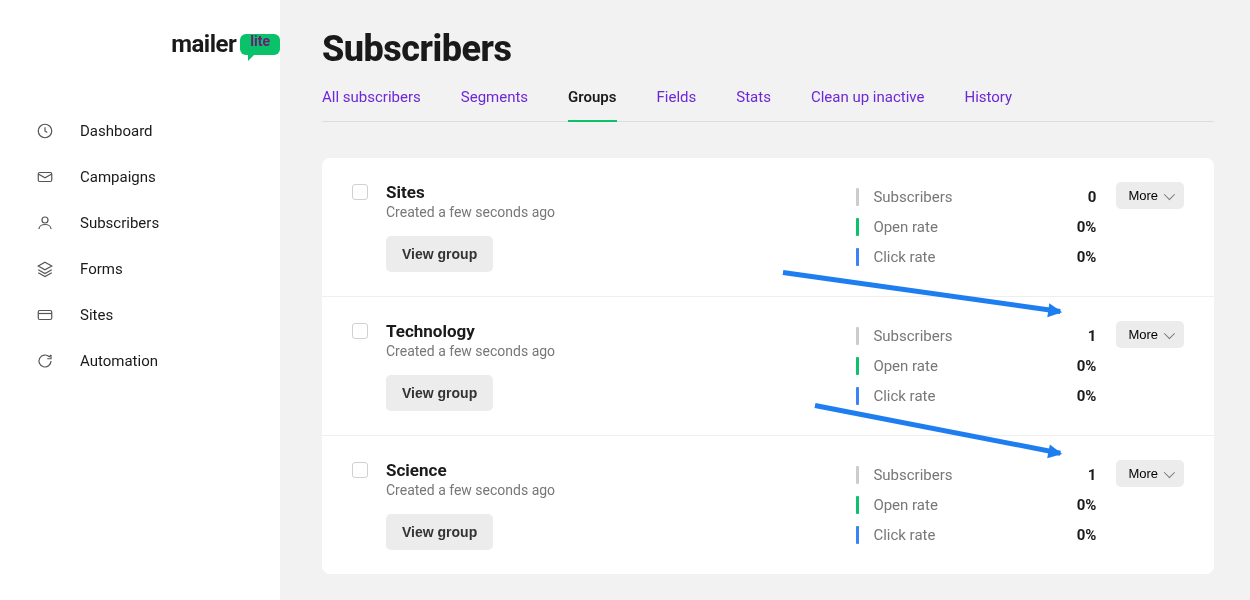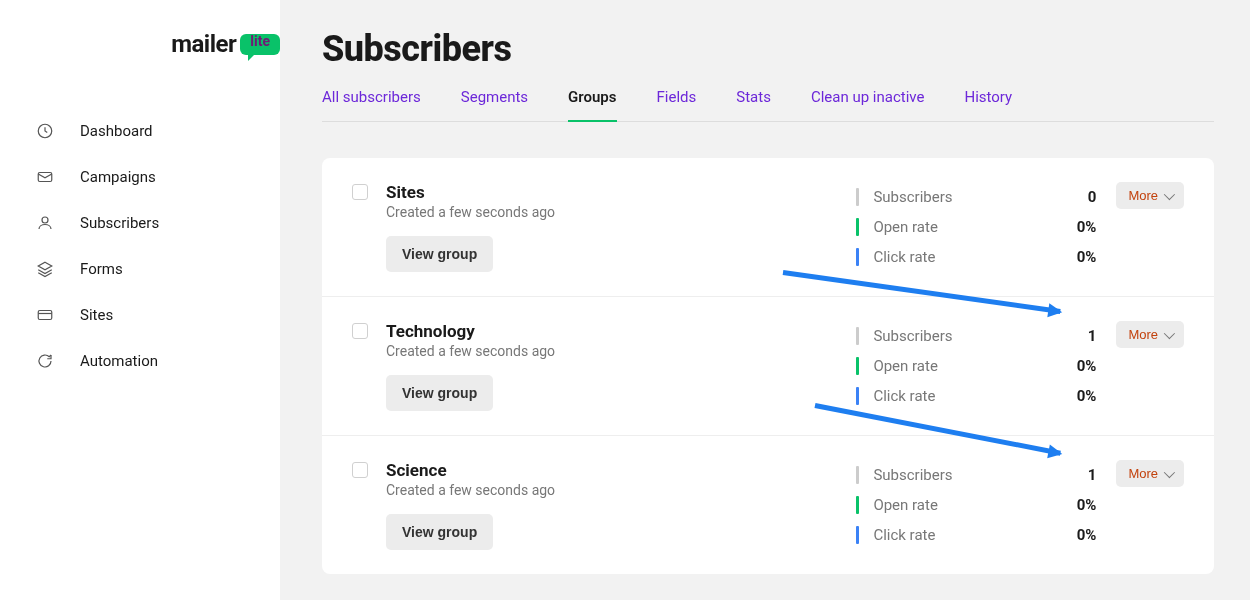--- a/index.html
+++ b/index.html
@@ -191,21 +191,21 @@
   .stat-value {
     font-weight: 700;
     font-size: 15px;
   }
   .btn-more {
     background: #ececec;
     border: none;
     border-radius: 5px;
     padding: 6px 12px;
     font-size: 13px;
-    color: #c2410c;
+    color: #000000;
     cursor: pointer;
     display: flex;
     align-items: center;
     gap: 6px;
     align-self: flex-start;
     flex-shrink: 0;
   }
   .chev-down {
     width: 8px; height: 8px;
     border-right: 1.5px solid #777;

